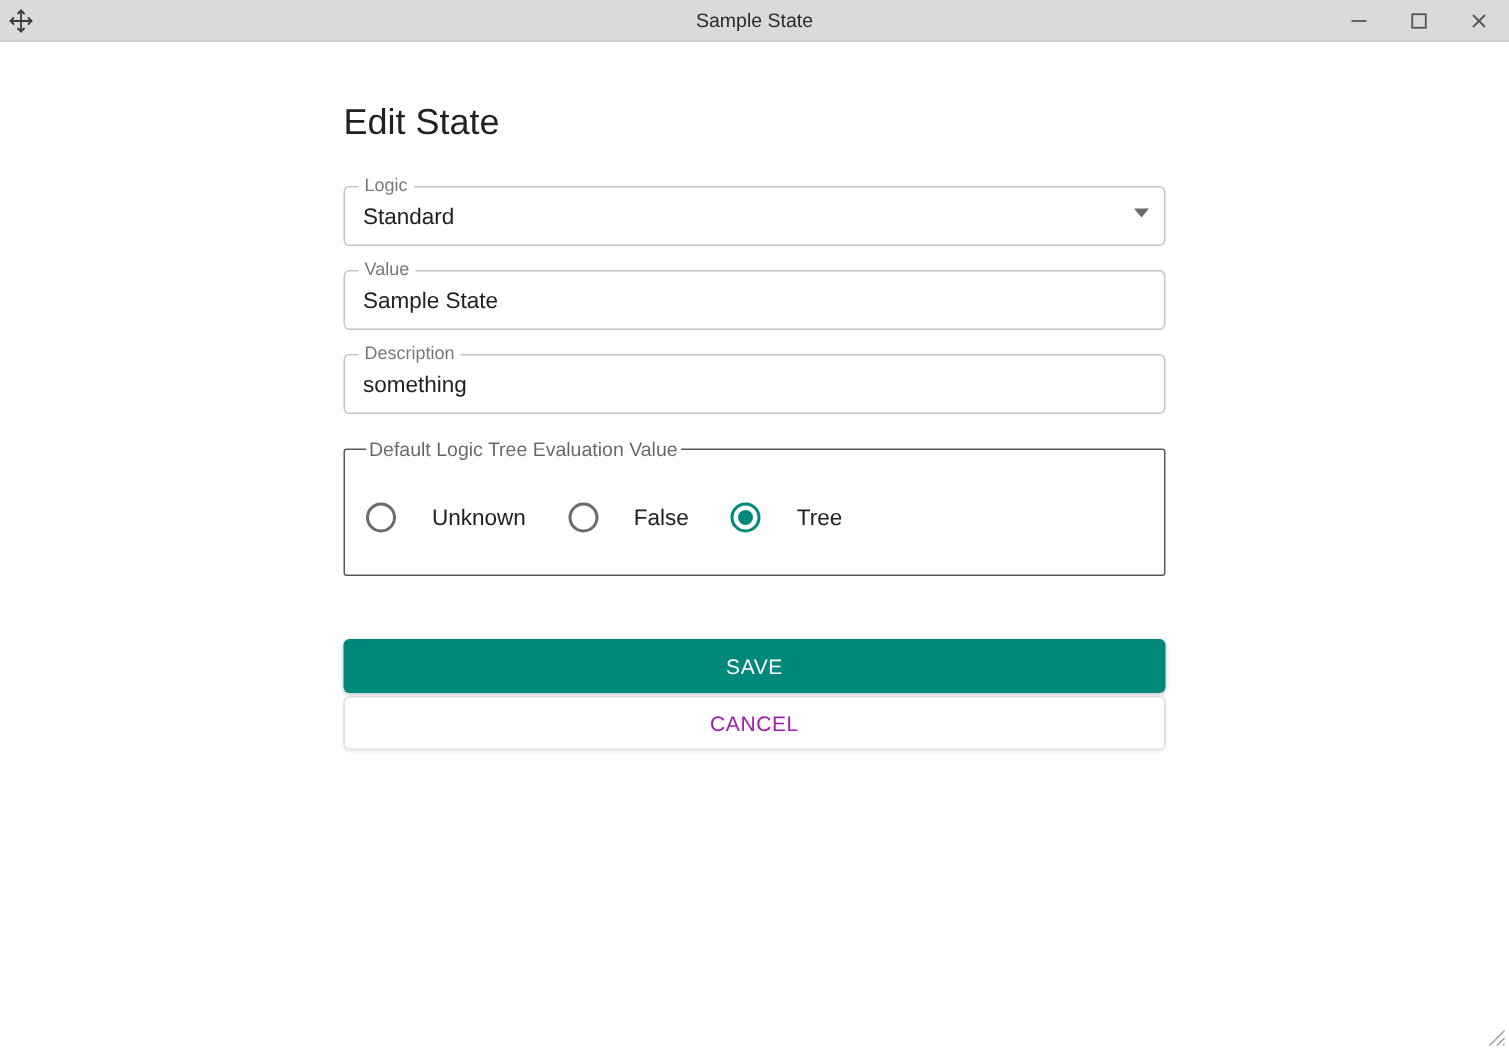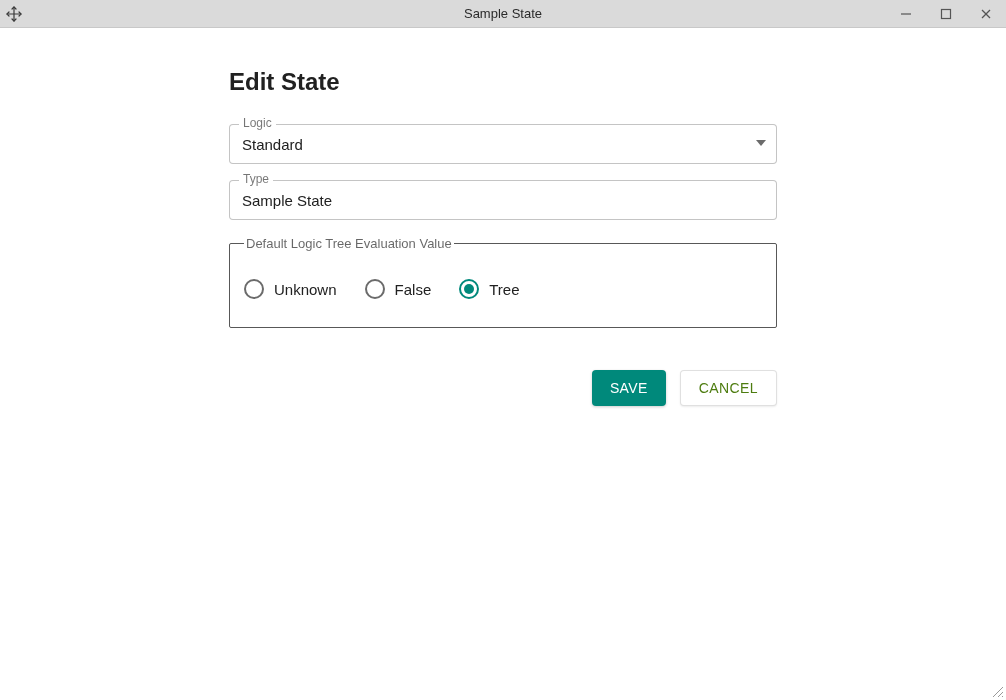--- a/index.html
+++ b/index.html
@@ -41,21 +41,21 @@
   .content {
     padding: 40px 0 0 0;
     display: flex;
     justify-content: center;
   }
   .form {
     width: 548px;
   }
   .page-title {
     font-size: 24px;
-    font-weight: 700;
+    font-weight: 400;
     color: #212121;
     margin-bottom: 28px;
   }
 
   
   .field {
     position: relative;
     margin-bottom: 16px;
   }
   .field .box {
@@ -112,21 +112,21 @@
     padding: 0 2px;
   }
   .radio-row {
     display: flex;
     gap: 28px;
     align-items: center;
   }
   .radio {
     display: flex;
     align-items: center;
-    gap: 10px;
+    gap: 24px;
     cursor: pointer;
   }
   .radio .ring {
     width: 20px; height: 20px;
     border: 2px solid #6b6b6b;
     border-radius: 50%;
     display: flex; align-items: center; justify-content: center;
   }
   .radio.selected .ring {
     border-color: #00897b;
@@ -139,21 +139,22 @@
   .radio .label {
     font-size: 15px;
     color: #212121;
   }
 
   
   .actions {
     margin-top: 42px;
     display: flex;
     justify-content: flex-end;
-    gap: 14px;
+    gap: 2px;
+    flex-direction: column;
   }
   .btn {
     height: 36px;
     padding: 0 18px;
     border-radius: 4px;
     font-size: 14px;
     letter-spacing: 0.4px;
     display: inline-flex;
     align-items: center;
     justify-content: center;
@@ -161,21 +162,21 @@
     font-weight: 500;
   }
   .btn.primary {
     background: #00897b;
     color: #fff;
     border: none;
     box-shadow: 0 1px 3px rgba(0,0,0,0.2);
   }
   .btn.secondary {
     background: #fff;
-    color: #4d7c0f;
+    color: #a21caf;
     border: 1px solid rgba(0,0,0,0.12);
     box-shadow: 0 1px 2px rgba(0,0,0,0.08);
   }
 
   
   .resize-grip {
     position: absolute;
     right: 2px;
     bottom: 2px;
     width: 14px; height: 14px;
@@ -228,26 +229,32 @@
         <span>Standard</span>
       </div>
       <span class="caret">
         <svg width="12" height="12" viewBox="0 0 12 12">
             <polygon points="1,3 11,3 6,9" fill="#6b6b6b"></polygon>
           </svg>
       </span>
     </div>
 
     <div class="field">
-      <span class="floating-label">Type</span>
+      <span class="floating-label">Value</span>
       <div class="box">
         <input class="text-input" type="text" value="Sample State" style="">
       </div>
     </div>
 
+    <div class="field">
+      <span class="floating-label">Description</span>
+      <div class="box">
+        <input class="text-input" type="text" value="something" style="">
+      </div>
+    </div>
 
     <fieldset class="group">
       <legend>Default Logic Tree Evaluation Value</legend>
       <div class="radio-row">
         <div class="radio">
           <span class="ring">
               <span class="dot"></span>
             </span>
           <span class="label">Unknown</span>
         </div>

